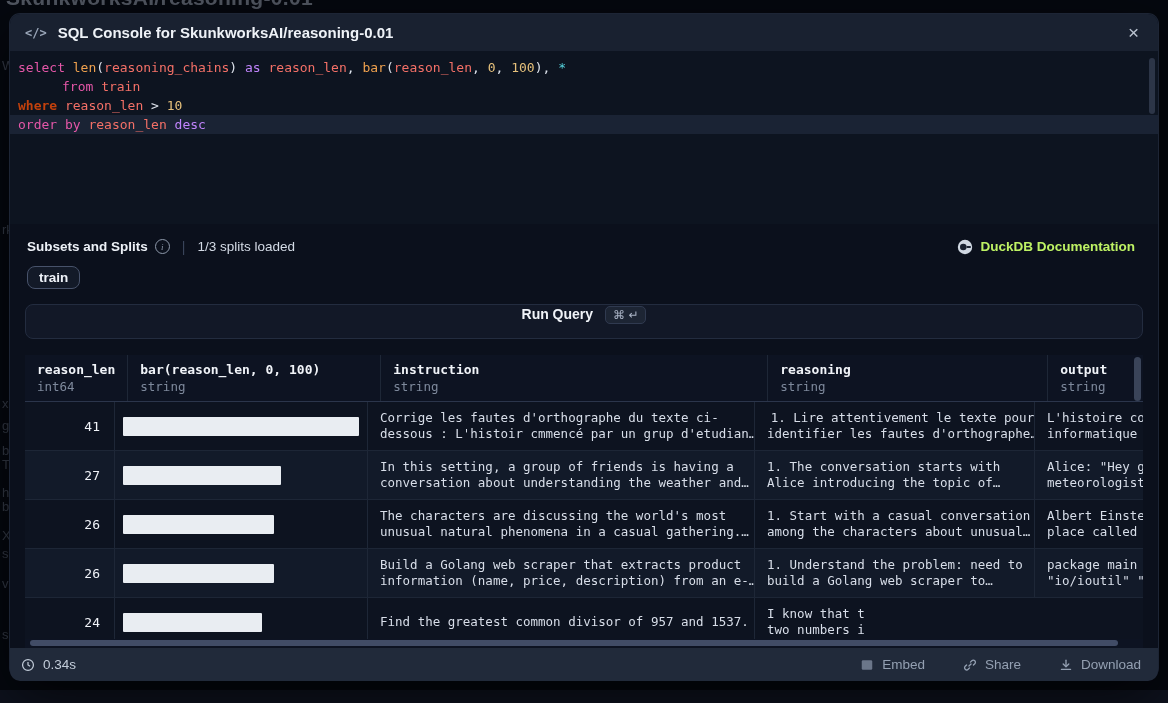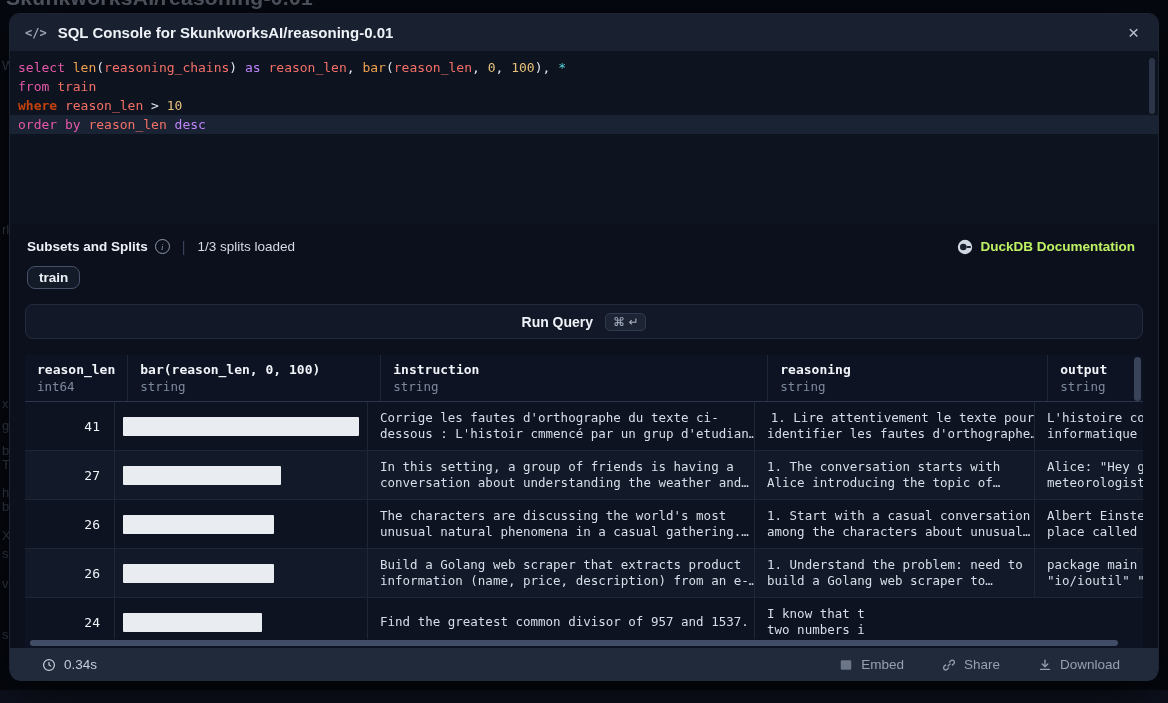--- a/index.html
+++ b/index.html
@@ -39,21 +39,21 @@
   .meta-divider{color:#39445a;margin:0 12px;font-size:14px}
   .splits-loaded{color:#d4dbe6;font-size:13.5px}
   .doc-link{margin-left:auto;display:flex;align-items:center;gap:7px;color:#bef264;font-weight:bold;
     font-size:13.5px;cursor:pointer;background:none;border:none;font-family:inherit}
 
   .chips{padding:10px 17px 0 17px;flex:0 0 auto}
   .chip{background:#131a28;border:1px solid #47526a;border-radius:8px;color:#eef2f8;font-weight:bold;
     font-size:13.5px;padding:3px 11px;cursor:pointer;font-family:inherit}
 
   .run-btn{margin:15px 15px 0 15px;height:35px;flex:0 0 auto;background:#121827;border:1px solid #232c3f;
-    border-radius:8px;display:flex;align-items:center;justify-content:center;gap:12px;color:#f0f3f8;
+    border-radius:8px;display:flex;align-items:flex-start;justify-content:center;gap:12px;color:#f0f3f8;
     font-weight:bold;font-size:14px;cursor:pointer;font-family:inherit}
   .kbd{background:#1d2534;border:1px solid #303a50;border-radius:5px;padding:1px 7px;color:#aab4c6;
     font-size:12px;font-weight:normal}
 
   .table{position:relative;margin:16px 15px 0 15px;height:293px;flex:0 0 auto;background:#0c111d;overflow:hidden}
   .thead{display:flex;height:47px;border-bottom:1px solid #2b354b;background:#0d1322;box-sizing:border-box}
   .th{padding:7px 12px;box-sizing:border-box;border-right:1px solid #1e2737;flex:0 0 auto}
   .th:last-child{border-right:none;flex:1 1 auto}
   .col-name{font-family:"DejaVu Sans Mono",monospace;font-weight:bold;font-size:13px;color:#f0f3f8;white-space:pre}
   .col-type{font-family:"DejaVu Sans Mono",monospace;font-size:12.5px;color:#7e899c;margin-top:2px}
@@ -65,21 +65,21 @@
   .td:last-child{border-right:none;flex:1 1 auto}
   .td-num{justify-content:flex-end;font-family:"DejaVu Sans Mono",monospace;font-size:13px;color:#f0f3f8;padding-right:14px}
   .td-bar{padding:6px 8px}
   .bar{height:19px;background:#e9edf2;border-radius:1px}
   .td-text{font-family:"DejaVu Sans Mono",monospace;font-size:12.5px;color:#d8dee9;line-height:16.5px;white-space:pre}
   .v-thumb{position:absolute;right:2px;top:2px;width:7px;height:44px;background:#3a4459;border-radius:4px}
   .h-scroll{position:absolute;left:0;right:0;bottom:0;height:9px;background:#0d1322}
   .h-thumb{position:absolute;left:5px;top:1px;height:6px;width:1088px;background:#414c66;border-radius:3px}
 
   .footer{margin-top:auto;height:33px;flex:0 0 auto;background:#212a3a;border-radius:0 0 10px 10px;
-    display:flex;align-items:center;padding:0 32px}
+    display:flex;align-items:center;padding:0 11px}
   .time{display:flex;align-items:center;gap:8px;color:#c3cdda;font-size:13.5px}
   .actions{margin-left:auto;display:flex;gap:26px}
   .action{display:flex;align-items:center;gap:8px;color:#94a0b2;font-size:13.5px;background:none;border:none;
     cursor:pointer;font-family:inherit}
   .icon-svg{display:block}
 </style>
 </head>
 <body>
 
 <div class="backdrop">
@@ -104,21 +104,21 @@
 
     <div class="modal-header">
       <span class="code-icon">&lt;/&gt;</span>
       <span class="modal-title">SQL Console for SkunkworksAI/reasoning-0.01</span>
       <button class="close-btn">×</button>
     </div>
 
     <div class="editor">
       <div id="editor-lines">
           <div class="code-line"><span style="color: rgb(229, 87, 168);">select</span><span style="color: rgb(221, 227, 236);"> </span><span style="color: rgb(239, 161, 78);">len</span><span style="color: rgb(221, 227, 236);">(</span><span style="color: rgb(244, 112, 103);">reasoning_chains</span><span style="color: rgb(221, 227, 236);">) </span><span style="color: rgb(192, 132, 252);">as</span><span style="color: rgb(221, 227, 236);"> </span><span style="color: rgb(244, 112, 103);">reason_len</span><span style="color: rgb(221, 227, 236);">, </span><span style="color: rgb(239, 161, 78);">bar</span><span style="color: rgb(221, 227, 236);">(</span><span style="color: rgb(244, 112, 103);">reason_len</span><span style="color: rgb(221, 227, 236);">, </span><span style="color: rgb(229, 192, 123);">0</span><span style="color: rgb(221, 227, 236);">, </span><span style="color: rgb(229, 192, 123);">100</span><span style="color: rgb(221, 227, 236);">), </span><span style="color: rgb(86, 212, 221);">*</span></div>
-          <div class="code-line"><span style="color: rgb(229, 87, 168);">from</span><span style="color: rgb(221, 227, 236);"> </span><span style="color: rgb(244, 112, 103);">train</span></div>
+          <div class="code-line"><span style="color: rgb(229, 87, 168); margin-left: 44px;">from</span><span style="color: rgb(221, 227, 236);"> </span><span style="color: rgb(244, 112, 103);">train</span></div>
           <div class="code-line"><span style="color: #c2410c; font-weight: bold;">where</span><span style="color: rgb(221, 227, 236);"> </span><span style="color: rgb(244, 112, 103);">reason_len</span><span style="color: rgb(221, 227, 236);"> &gt; </span><span style="color: rgb(229, 192, 123);">10</span></div>
           <div class="code-line active"><span style="color: rgb(229, 87, 168);">order</span><span style="color: rgb(221, 227, 236);"> </span><span style="color: rgb(229, 87, 168);">by</span><span style="color: rgb(221, 227, 236);"> </span><span style="color: rgb(244, 112, 103);">reason_len</span><span style="color: rgb(221, 227, 236);"> </span><span style="color: rgb(192, 132, 252);">desc</span></div>
         </div>
       <div class="editor-scrollbar-thumb"></div>
     </div>
 
     <div class="meta-row">
       <span class="subsets-label">Subsets and Splits</span>
       <span class="info-icon">i</span>
       <span class="meta-divider">|</span>

